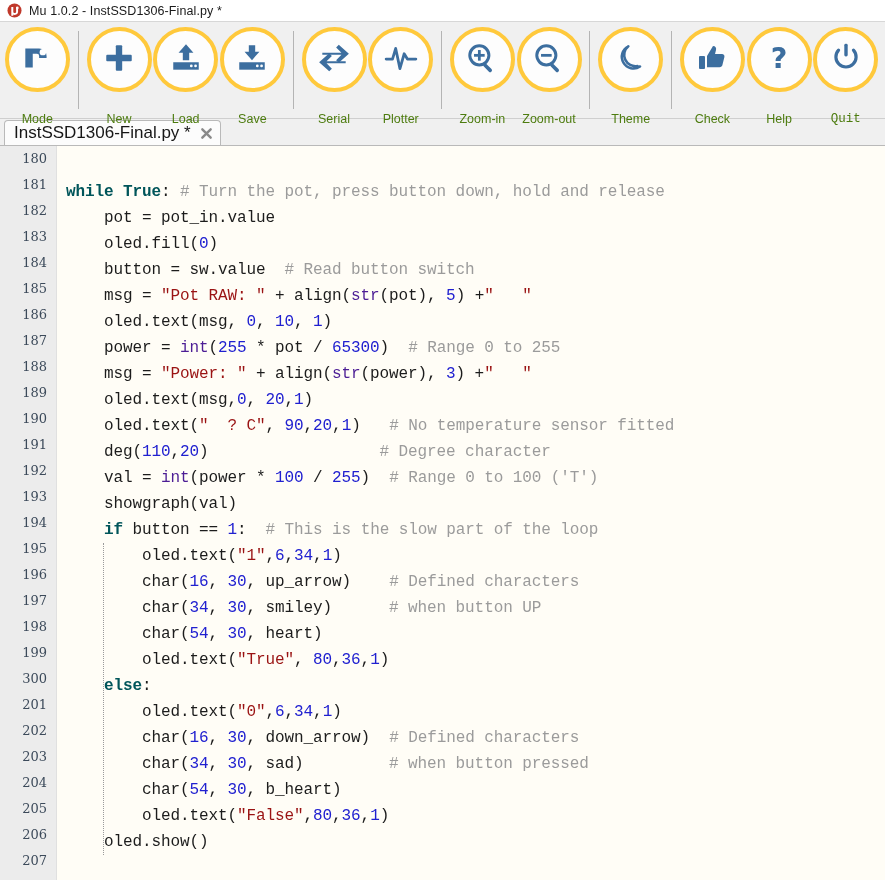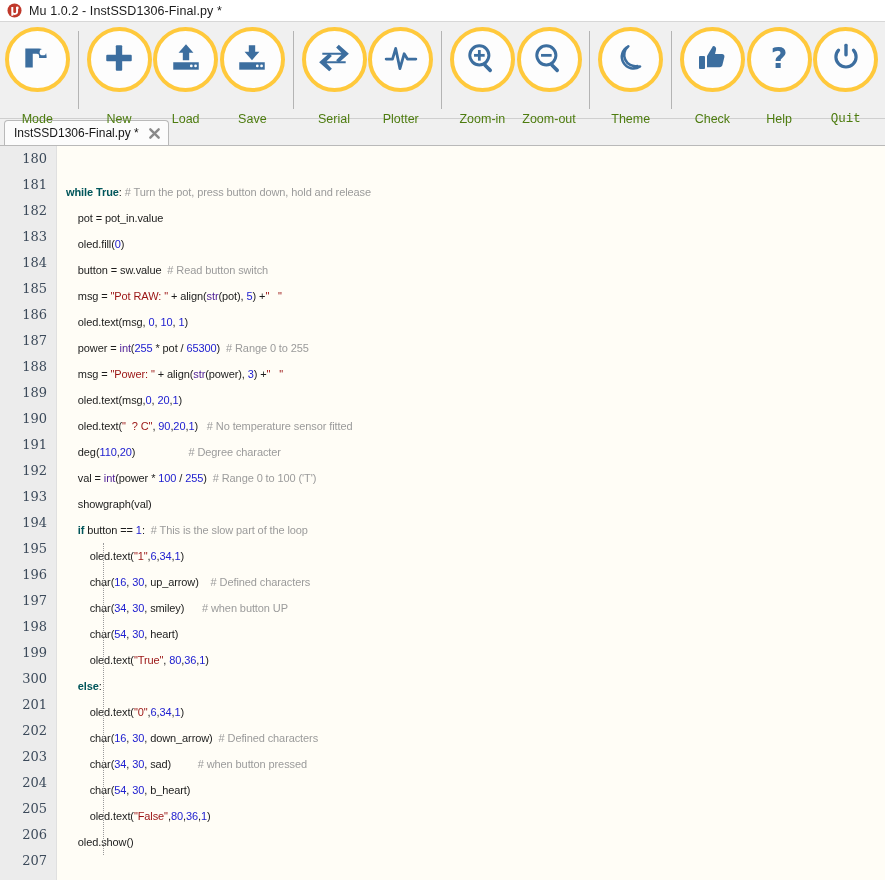--- a/index.html
+++ b/index.html
@@ -86,21 +86,21 @@
     background: #fcfcfc;
     border: 1px solid #b9b9b9;
     border-bottom: none;
     border-radius: 4px 4px 0 0;
     display: flex;
     align-items: center;
     padding: 0 7px 0 9px;
     cursor: pointer;
   }
   .tab-label {
-    font-size: 12px;
+    font-size: 17px;
     color: #161616;
     white-space: nowrap;
   }
   .tab-close {
     margin-left: 9px;
     width: 13px; height: 13px;
     display: flex; align-items: center; justify-content: center;
     cursor: pointer;
   }
 
@@ -131,22 +131,22 @@
   #code {
     flex: 1 1 auto;
     padding-top: 7px;
     padding-left: 9px;
     position: relative;
     overflow: hidden;
   }
   .codeline {
     height: 26px;
     line-height: 26px;
-    font-family: Liberation Sans, sans-serif;
-    font-size: 11px;
+    font-family: Liberation Mono, monospace;
+    font-size: 16px;
     white-space: pre;
     color: #1c1c1c;
     letter-spacing: -0.1px;
   }
   
   .kw   { color: #00555a; font-weight: bold; }
   .com  { color: #9b9b9b; }
   .str  { color: #9a1313; }
   .num  { color: #2020d0; }
   .bi   { color: #4c1d95; }

